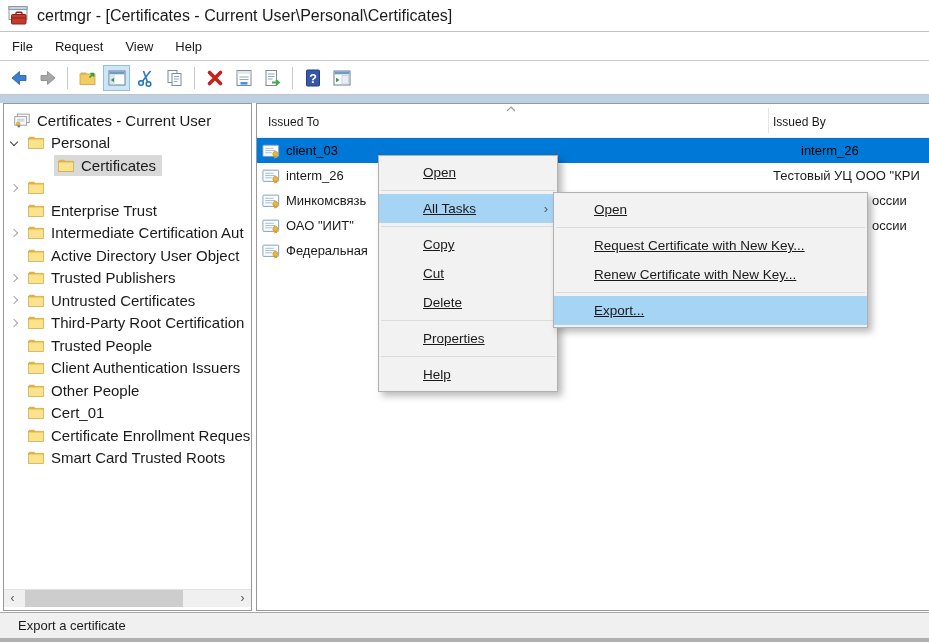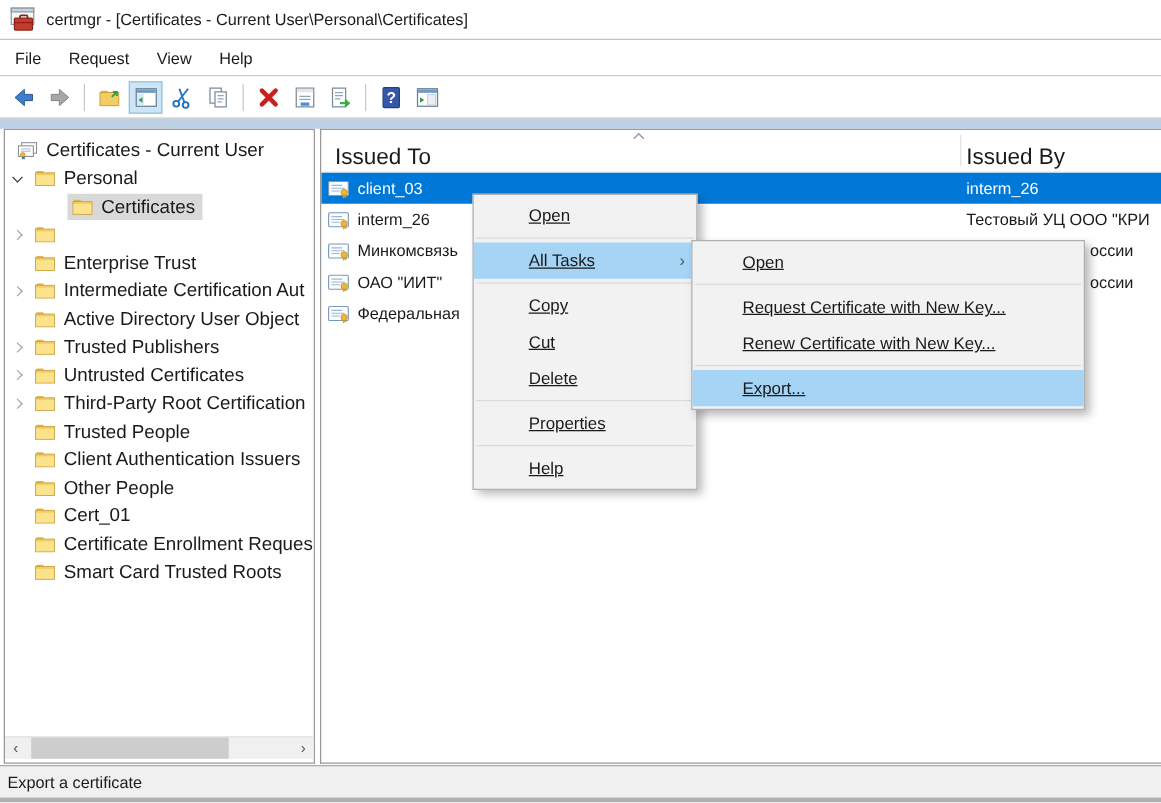--- a/index.html
+++ b/index.html
@@ -3,21 +3,21 @@
 <meta charset="utf-8">
 <style>
   html,body{margin:0;padding:0;}
   body{
     width:929px;height:642px;position:relative;overflow:hidden;
     background:#ffffff;font-family:"Liberation Sans",sans-serif;color:#1a1a1a;
     -webkit-font-smoothing:antialiased;
   }
   
   .titlebar{position:absolute;left:0;top:0;right:0;height:31px;border-bottom:1px solid #c3c3c3;
-    display:flex;align-items:center;gap:8px;padding-left:7px;font-size:13px;}
+    display:flex;align-items:center;gap:8px;padding-left:7px;font-size:16px;}
   .app-ico{width:22px;height:22px;flex:none;}
   
   .menubar{position:absolute;left:0;top:32px;right:0;height:28px;border-bottom:1px solid #cccccc;
     display:flex;align-items:center;font-size:13px;padding-left:1px;}
   .mb-item{padding:5px 11px;}
   
   .toolbar{position:absolute;left:0;top:61px;right:0;height:33px;border-bottom:1px solid #c4c4c4;
     display:flex;align-items:center;padding-left:4px;}
   .tb-btn{width:27px;height:26px;display:flex;align-items:center;justify-content:center;margin:0 1px;border:1px solid transparent;box-sizing:border-box;}
   .tb-btn svg{width:20px;height:20px;}
@@ -40,44 +40,44 @@
     border-right:1.5px solid #3c3c3c;border-bottom:1.5px solid #3c3c3c;transform:rotate(45deg);}
   .ti-sel{display:flex;align-items:center;padding:2px 6px 2px 3px;}
   .ti-sel.selected{background:#d9d9d9;}
   .ti-ico{width:18px;height:17px;margin-right:6px;flex:none;}
   
   .hscroll{position:absolute;left:0;right:0;bottom:3px;height:17px;background:#f0f0f0;display:flex;align-items:center;border-top:1px solid #e2e2e2;}
   .sb-arrow{width:17px;text-align:center;font-size:12px;color:#555;line-height:17px;flex:none;}
   .sb-track{flex:1;height:17px;position:relative;}
   .sb-thumb{position:absolute;left:4px;top:0;width:158px;height:17px;background:#cdcdcd;}
   
-  .list-header{position:relative;height:33px;border-bottom:1px solid #ededed;font-size:18px;}
+  .list-header{position:relative;height:33px;border-bottom:1px solid #ededed;font-size:12px;}
   .lh-col1{position:absolute;left:11px;top:11px;}
   .lh-col2{position:absolute;left:516px;top:11px;}
   .lh-caret{position:absolute;left:249px;top:2px;width:10px;height:6px;}
   .lh-div{position:absolute;left:511px;top:4px;bottom:4px;width:1px;background:#e3e3e3;}
   .list-row{height:25px;display:flex;align-items:center;font-size:13px;}
   .cell1{width:516px;flex:none;padding-left:5px;display:flex;align-items:center;gap:6px;white-space:nowrap;overflow:hidden;box-sizing:border-box;}
   .cell2{flex:1;white-space:nowrap;overflow:hidden;}
   .cell2.frag{padding-left:99px;}
   .li-ico{width:18px;height:18px;flex:none;}
-  .list-row.selected{background:#0078d7;color:#ffffff;}
+  .list-row.selected{background:#0078d7;color:#000000;gap:28px;}
   
   .ctx{position:absolute;background:#f2f2f2;border:1px solid #b0b0b0;padding:2px 0;
     box-shadow:4px 4px 7px rgba(0,0,0,0.28);font-size:13.5px;}
   #context-menu{left:378px;top:155px;width:178px;z-index:10;}
   #all-tasks-submenu{left:553px;top:192px;width:313px;z-index:11;}
   .ctx-item{height:29px;display:flex;align-items:center;padding-left:44px;position:relative;text-decoration:underline;}
   #all-tasks-submenu .ctx-item{padding-left:40px;}
   .ctx-item.hl{background:#a5d4f5;}
   .ctx-sep{height:1px;background:#dadada;margin:3px 2px;}
   .ctx-arrow{position:absolute;right:9px;color:#555;font-size:13px;}
   
   .statusbar{position:absolute;left:0;right:0;top:612px;height:25px;background:#f0f0f0;
-    border-top:1px solid #a9a9a9;display:flex;align-items:center;padding-left:6px;font-size:13px;}
+    border-top:1px solid #a9a9a9;display:flex;align-items:center;padding-left:18px;font-size:13px;}
   .bottom-band{position:absolute;left:0;right:0;top:638px;height:4px;background:#b0b0b0;}
   .hidden-defs{position:absolute;width:0;height:0;overflow:hidden;}
 </style>
 </head>
 <body>
 
 <svg class="hidden-defs" xmlns="http://www.w3.org/2000/svg">
   <defs>
     <symbol id="i-mmc" viewBox="0 0 22 22">
       <rect x="2" y="1.5" width="18" height="13" fill="#f5f8fa" stroke="#9099a3"></rect>

